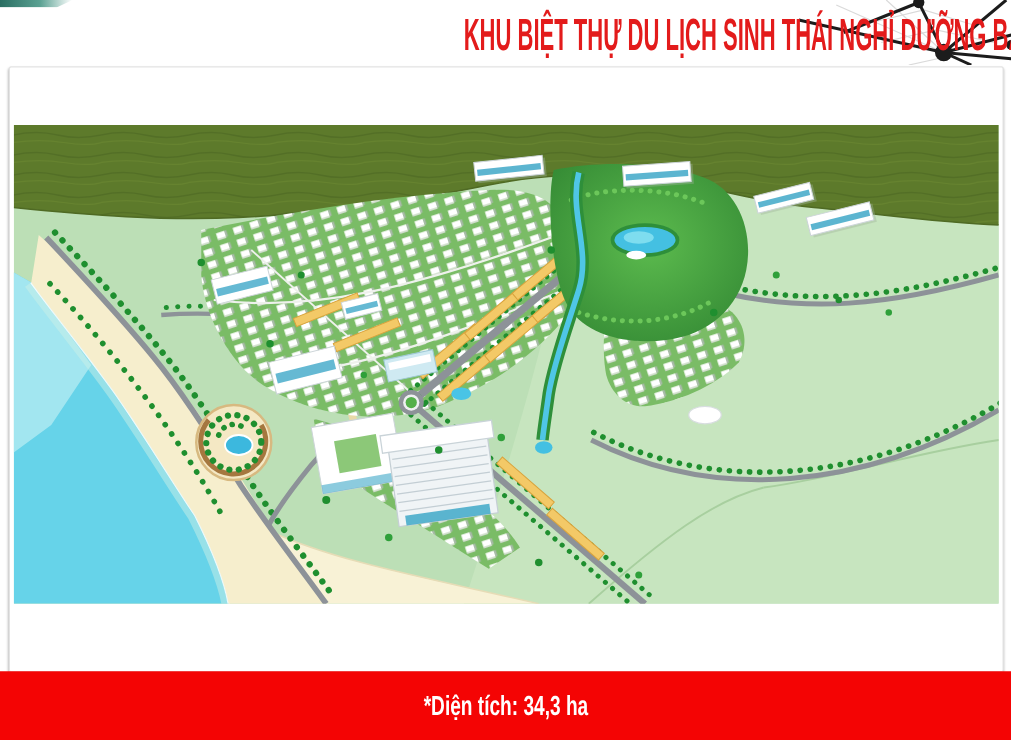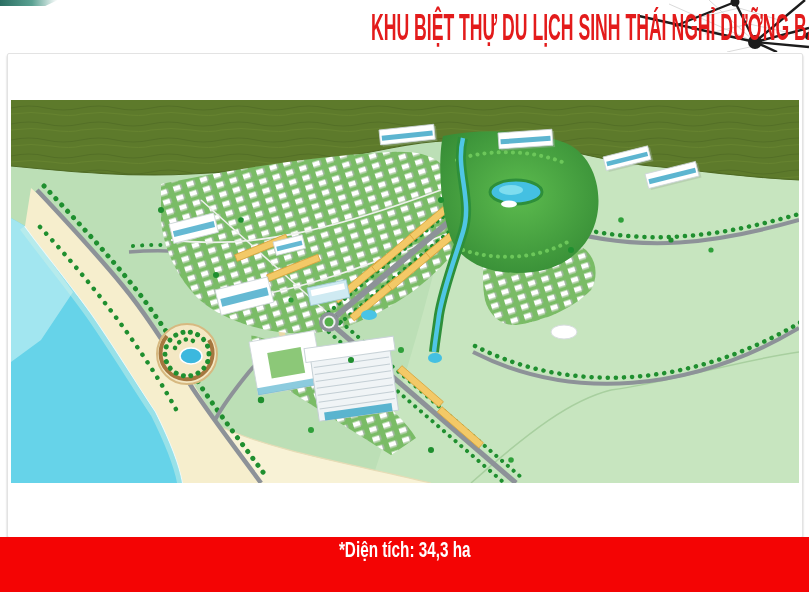--- a/index.html
+++ b/index.html
@@ -23,21 +23,21 @@
     color:var(--title_red);white-space:nowrap;}
 
   
   .slide{position:absolute;left:7px;top:53px;width:794px;height:483px;
     background:#ffffff;border:1px solid #e3e3e3;border-radius:2px;
     box-shadow:0 2px 2px rgba(0,0,0,0.28);}
   .siteplan{position:absolute;left:3px;top:46px;width:788px;height:383px;}
 
   
   .footer{position:absolute;left:0;right:0;bottom:0;height:55px;
-    background:var(--footer_red);display:flex;justify-content:center;}
+    background:var(--footer_red);display:flex;align-items:center;justify-content:center;}
   .footer span{display:inline-block;color:#ffffff;font-weight:bold;
     font-size:22px;white-space:nowrap;}
 
   
   .sea-base{fill:var(--sea);}
   .sand{fill:var(--sand);}
   .road{stroke:var(--road);fill:none;}
   .trees{stroke:var(--tree);fill:none;stroke-linecap:round;}
   .yellow{fill:var(--shophouse_yellow);stroke:#d9a33c;stroke-width:0.8;}
   .bldg{fill:#ffffff;stroke:#ccd4d8;stroke-width:0.8;}

